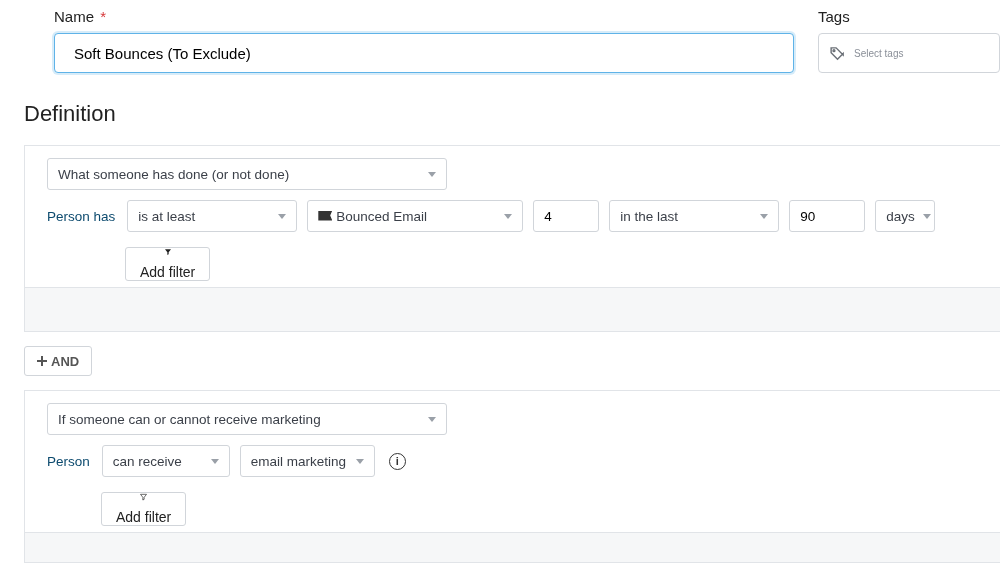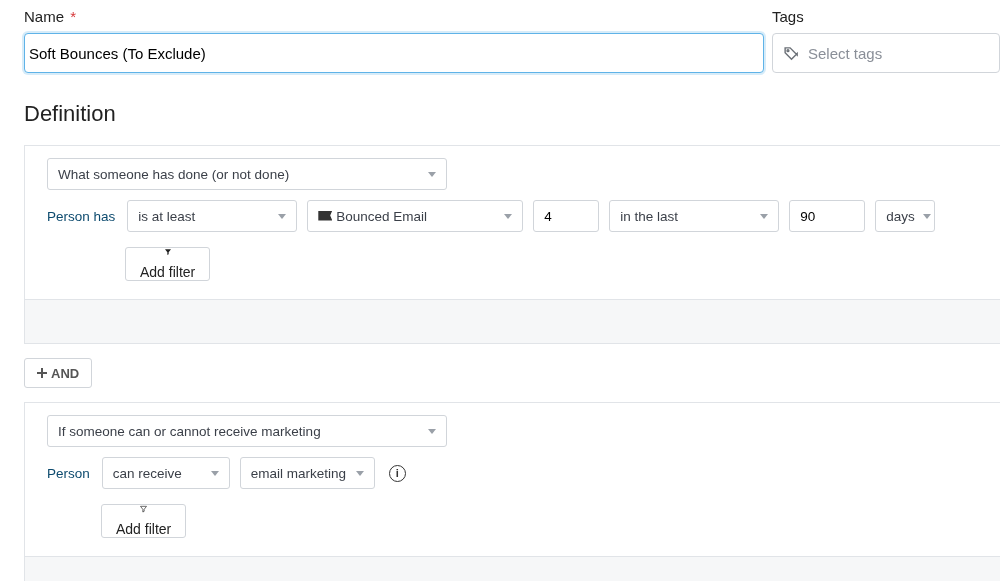--- a/index.html
+++ b/index.html
@@ -7,66 +7,67 @@
     font-family: -apple-system, BlinkMacSystemFont, "Segoe UI", Helvetica, Arial, sans-serif;
     background: #fff;
     color: #1a1a1a;
     width: 1000px;
     height: 581px;
     overflow: hidden;
     padding: 8px 0 0 24px;
   }
   .top-row {
     display: flex;
-    gap: 8px;
+    gap: 24px;
     margin-bottom: 28px;
+    margin-left: 30px;
   }
   .field-group { display: flex; flex-direction: column; }
   .name-group { flex: 0 0 740px; }
   .tags-group { flex: 1; }
   .field-label {
     font-size: 15px;
     font-weight: 400;
     color: #222;
     margin-bottom: 8px;
   }
   .required { color: #d63638; margin-left: 2px; }
   .name-input {
     width: 100%;
     height: 40px;
-    padding: 0 4px;
+    padding: 0 19px;
     font-size: 15px;
     border: 1px solid #5fb3e8;
     border-radius: 4px;
     outline: none;
     box-shadow: 0 0 0 2px rgba(95,179,232,0.25);
   }
   .tags-input {
     width: 100%;
     height: 40px;
     border: 1px solid #d1d5da;
     border-radius: 4px;
     display: flex;
     align-items: center;
     padding: 0 10px;
     gap: 8px;
     background: #fff;
   }
-  .tags-input span.ph { color: #8a8f98; font-size: 15px; }
+  .tags-input span.ph { color: #8a8f98; font-size: 10px; }
   .section-title {
     font-size: 22px;
     font-weight: 400;
     margin-bottom: 18px;
     color: #222;
   }
   .definition-block {
     border: 1px solid #e1e4e8;
     border-right: none;
     background: #fff;
-    padding: 12px 12px 18px 22px;
+    padding: 12px 12px 6px 22px;
     margin-bottom: 0;
     position: relative;
   }
   .gap-band {
     background: #f6f7f8;
     height: 44px;
     border-left: 1px solid #e1e4e8;
     border-bottom: 1px solid #e1e4e8;
     position: relative;
   }

